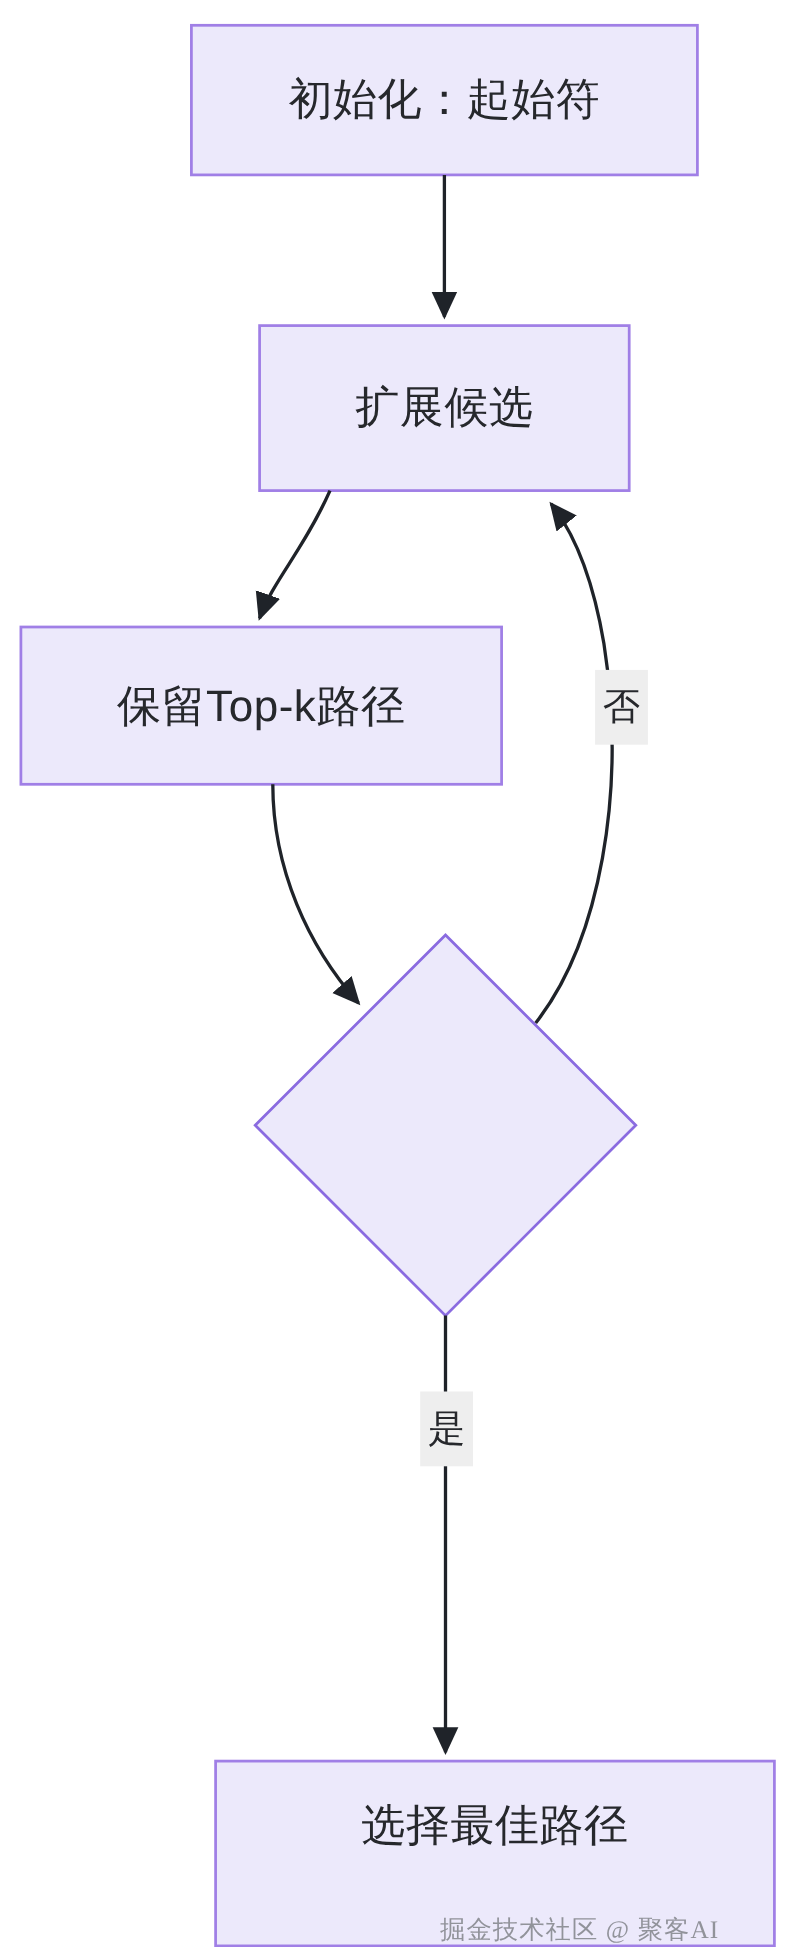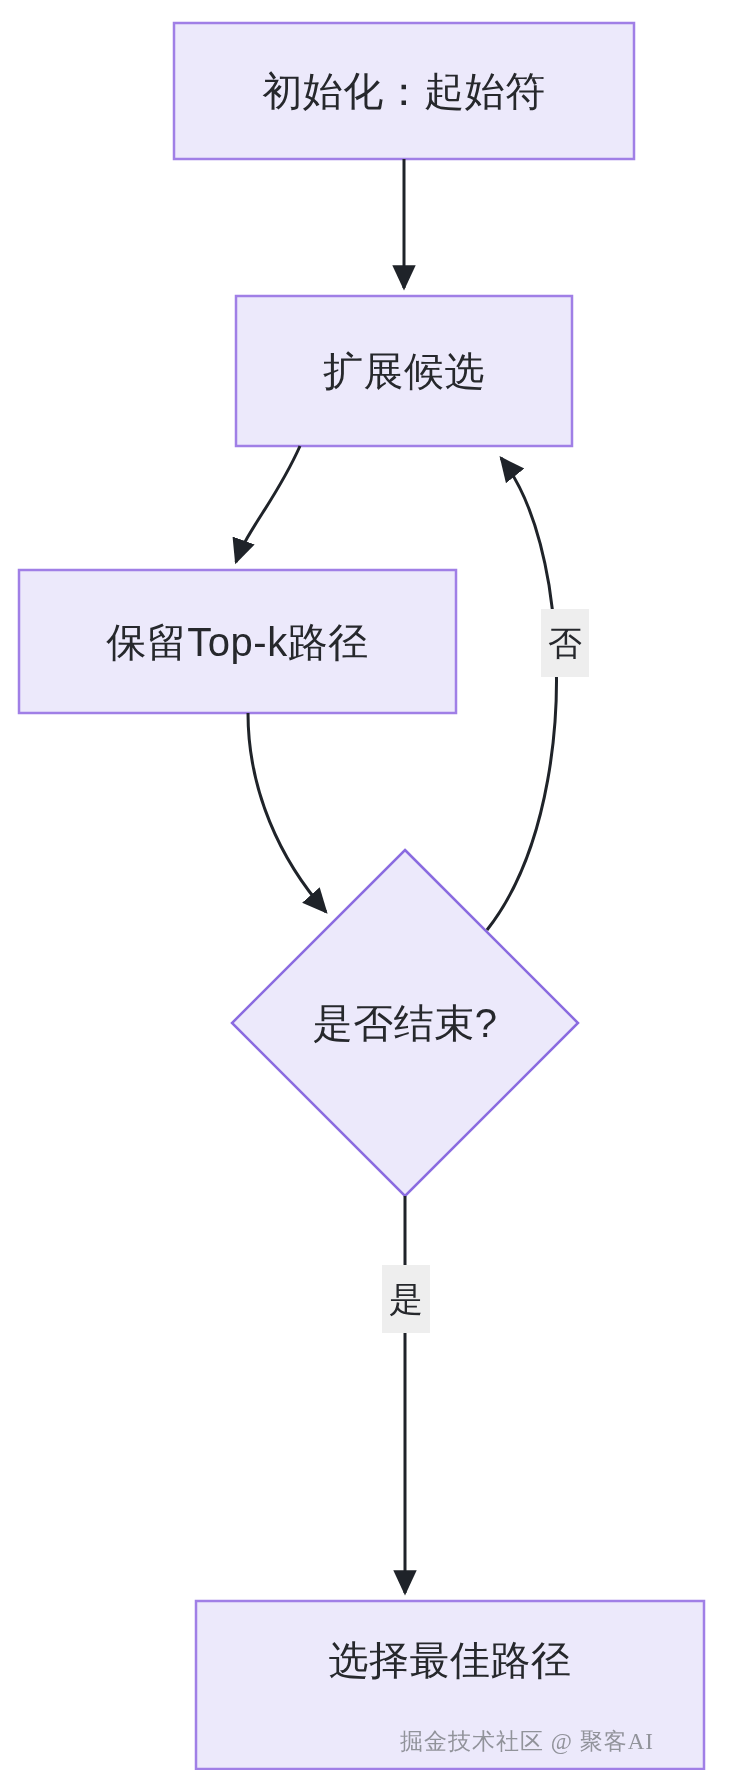--- a/index.html
+++ b/index.html
@@ -56,20 +56,21 @@
     white-space: nowrap;
   }
   .watermark {
     position: absolute;
     color: #6f7276;
     opacity: 0.72;
     font-size: 23px;
     letter-spacing: 1px;
     white-space: nowrap;
     font-family: "Liberation Serif", "DejaVu Serif", serif;
+    margin-top: 13px;
   }
 </style>
 </head>
 <body>
 
 <div id="flow-root">
 
   <svg id="flow-svg" viewBox="0 0 736 1770" xmlns="http://www.w3.org/2000/svg">
     <defs>
       <marker id="arrowhead" markerWidth="9" markerHeight="9" refX="7.6" refY="4.5" orient="auto" markerUnits="strokeWidth">
@@ -97,21 +98,20 @@
 
     <path d="M 405 1196 L 405 1593" fill="none" stroke="#1F2329" stroke-width="3" marker-end="url(#arrowhead)"></path>
   </svg>
 
   <div class="node-label" style="left:174px; top:23px; width:460px; height:136px;">初始化：起始符</div>
 
   <div class="node-label" style="left:19px; top:570px; width:437px; height:143px;">保留Top-k路径</div>
 
   <div class="node-label" style="left:236px; top:296px; width:336px; height:150px;">扩展候选</div>
 
-  <div class="node-label" style="left:232px; top:953px; width:346px; height:140px;">是否结束?</div>
 
   <div class="node-label" style="left:196px; top:1601px; width:508px; height:118px;">选择最佳路径</div>
 
   <div class="edge-label" style="left:541px; top:609px; width:48px; height:68px;">否</div>
 
   <div class="edge-label" style="left:382px; top:1265px; width:48px; height:68px;">是</div>
 
   <div class="watermark" style="left:400px; top:1726px;">掘金技术社区 @ 聚客AI</div>
 
 </div>

